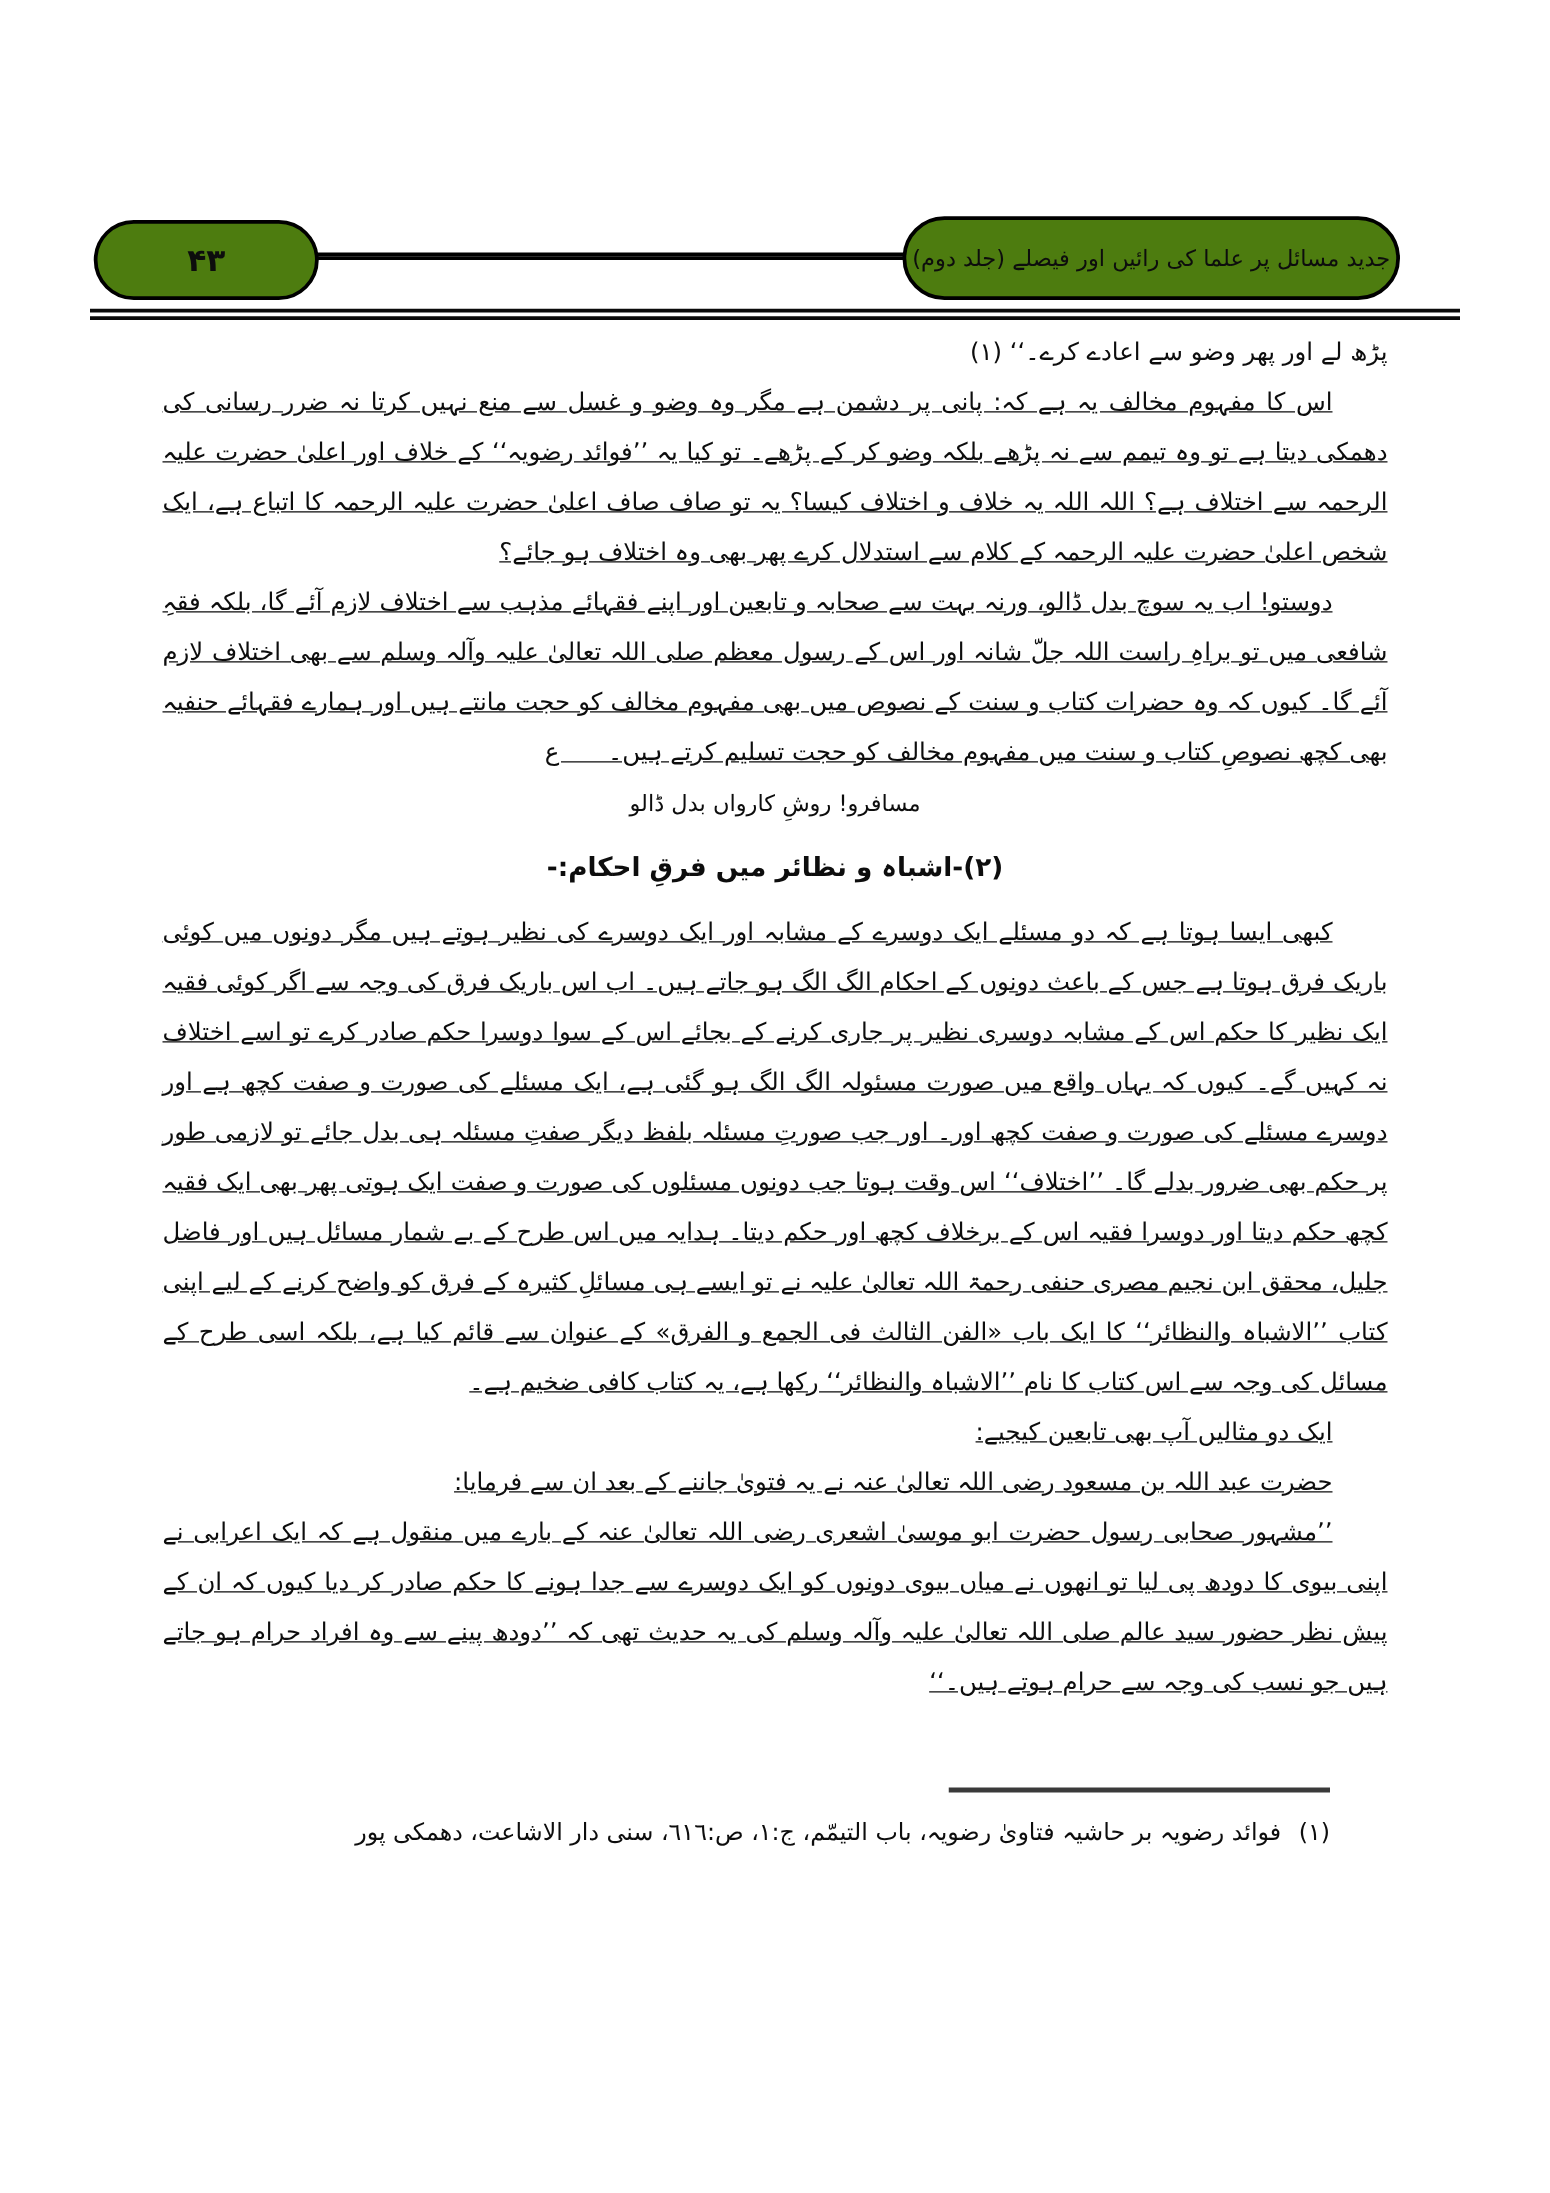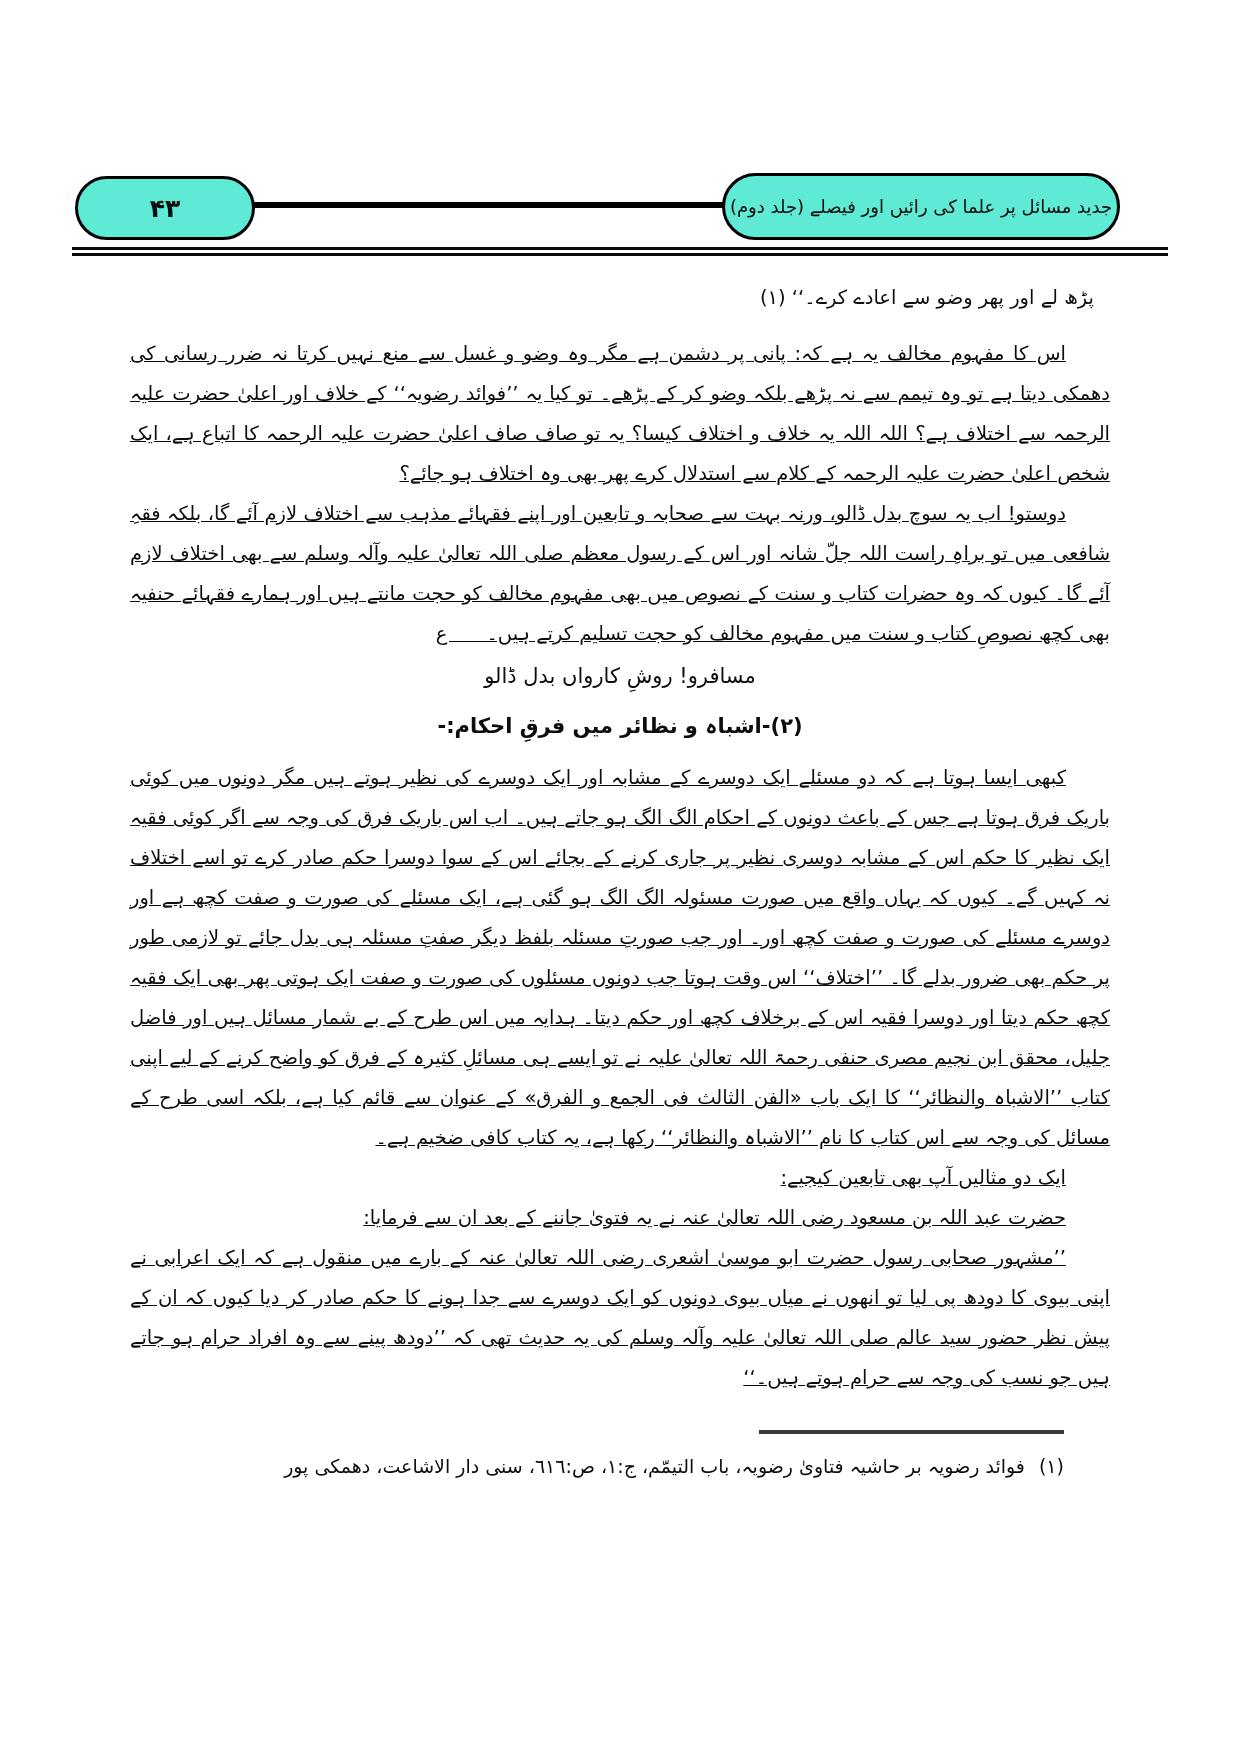--- a/index.html
+++ b/index.html
@@ -11,21 +11,21 @@
     font-family:"DejaVu Sans", sans-serif;
     color:#0d0d0d;
     overflow:hidden;
   }
   
   .pill{
     position:absolute;
     box-sizing:border-box;
     border:3px solid #000;
     border-radius:34px;
-    background:#5eead4;
+    background:#4d7c0f;
     display:flex;
     align-items:center;
     justify-content:center;
     z-index:2;
   }
   .pill-left{left:75px;top:176px;width:180px;height:64px;}
   .pill-right{left:722px;top:173px;width:398px;height:67px;}
   .page-number{font-size:25px;font-weight:bold;}
   .book-title{font-size:18px;font-weight:normal;white-space:nowrap;}
   .connector{
@@ -46,26 +46,26 @@
   
   .body-text{
     position:absolute;
     left:130px;top:262px;width:980px;
     direction:rtl;
     font-size:19.5px;
     line-height:40px;
     text-align:justify;
   }
   .para{margin:0;text-indent:44px;text-decoration:underline;}
-  .cont{margin:16px;text-indent:0;}
+  .cont{margin:0;text-indent:0;}
   .verse{
     margin:2px 0;
     text-align:center;
     text-indent:0;
-    font-size:21px;
+    font-size:18px;
   }
   .heading{
     margin:4px 0 6px 0;
     text-align:center;
     text-indent:0;
     font-size:21px;
     font-weight:bold;
     line-height:52px;
   }
   

